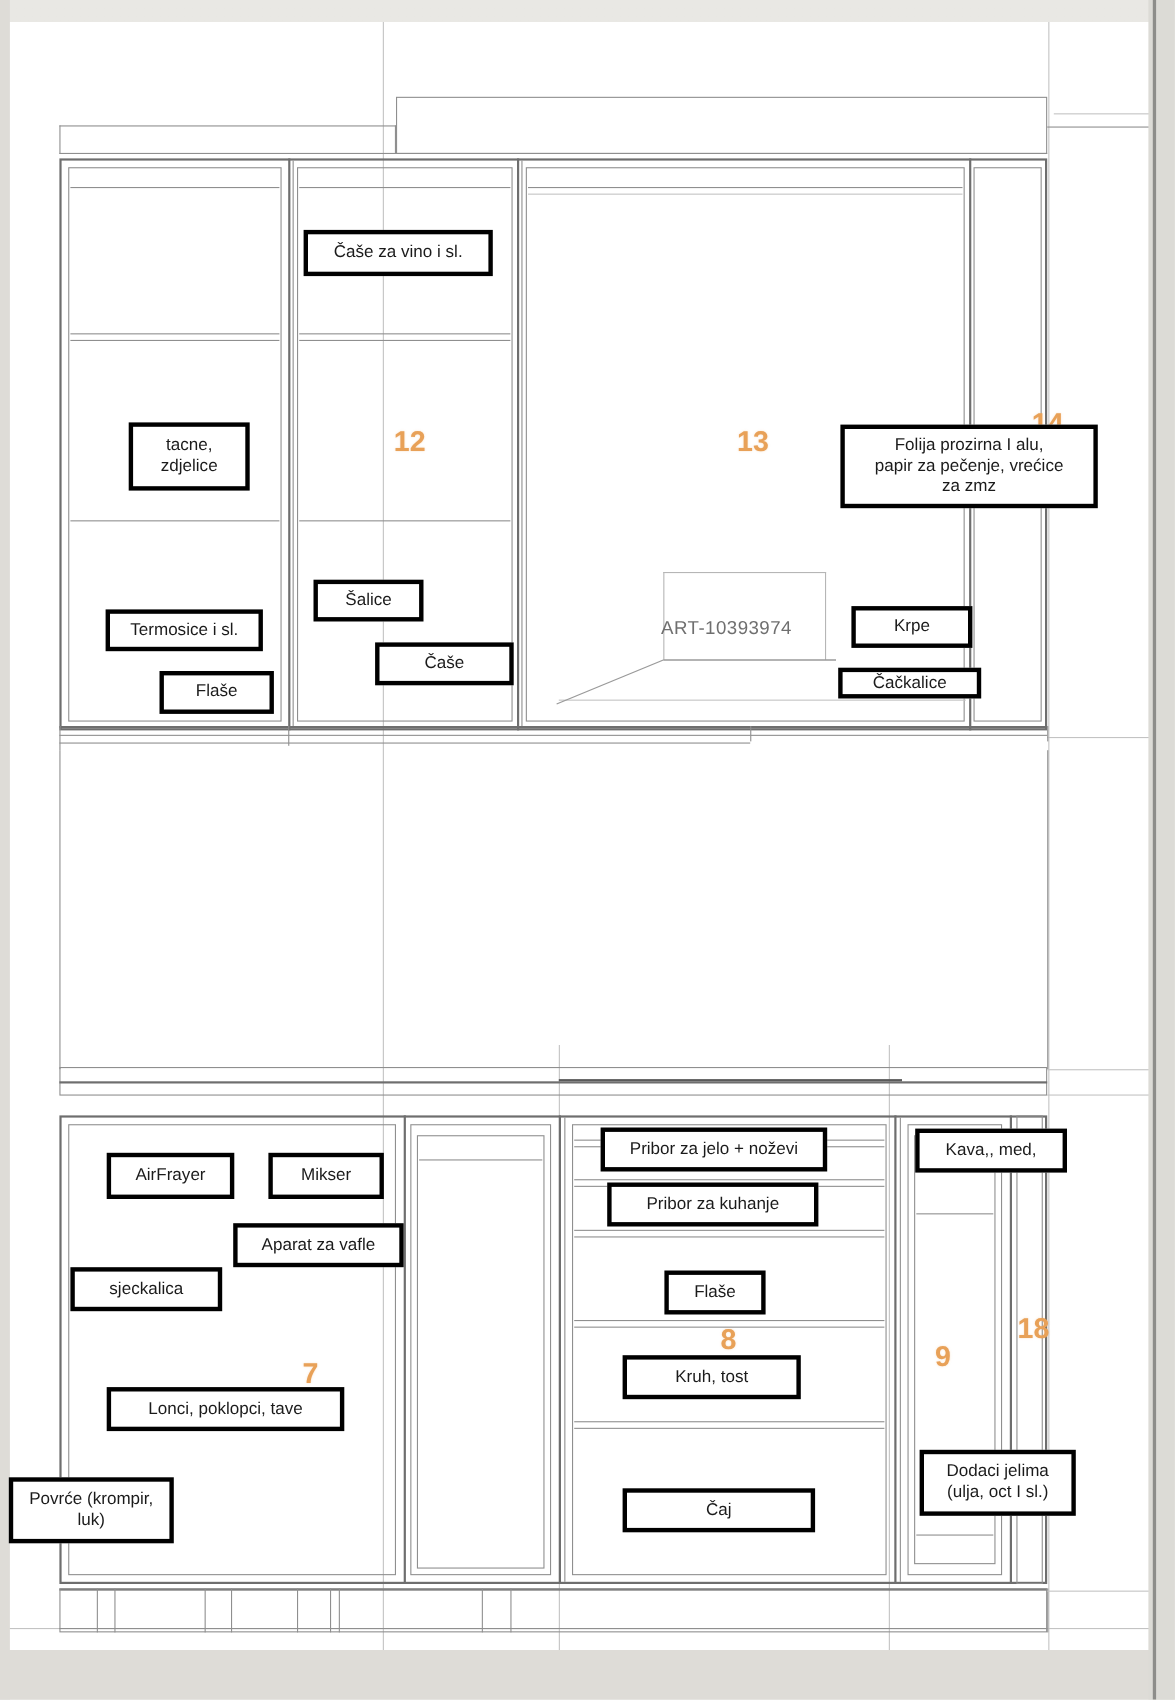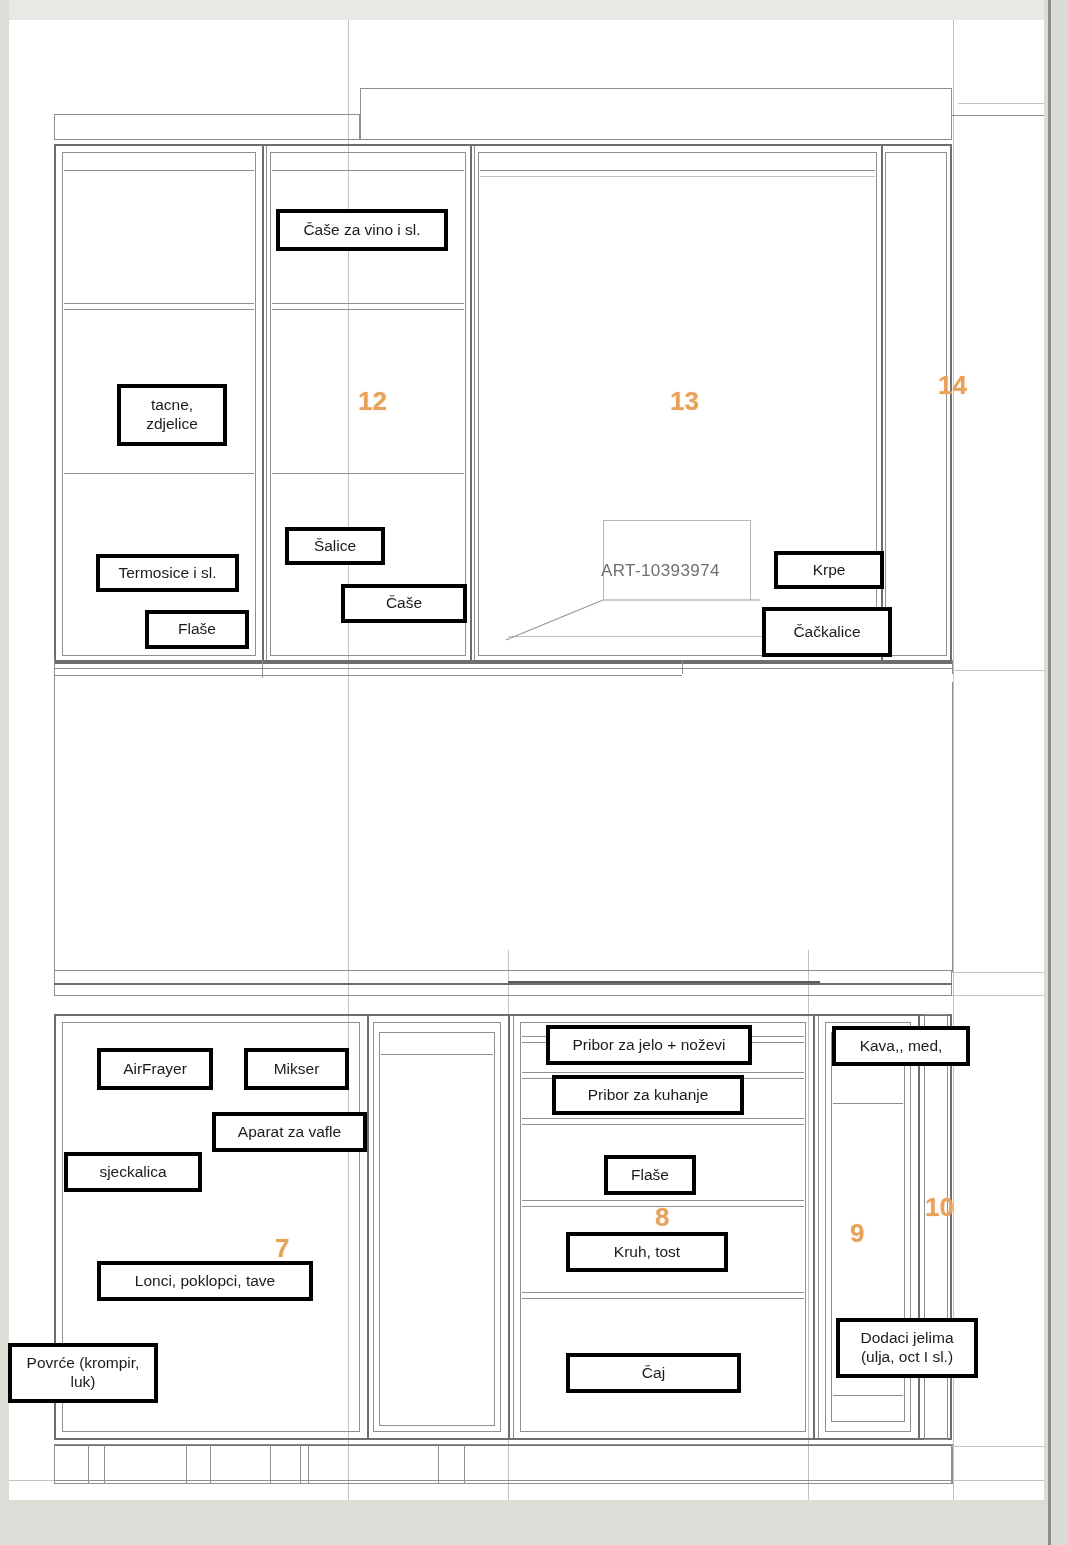--- a/index.html
+++ b/index.html
@@ -209,42 +209,45 @@
     <div class="h lt" style="left:944px;top:1426px;width:99px;"></div>
 
   </div>
 
   <div class="num" style="left:358px;top:386px;">12</div>
   <div class="num" style="left:670px;top:386px;">13</div>
   <div class="num" style="left:938px;top:370px;">14</div>
   <div class="num" style="left:275px;top:1233px;">7</div>
   <div class="num" style="left:655px;top:1202px;">8</div>
   <div class="num" style="left:850px;top:1218px;">9</div>
-  <div class="num" style="left:925px;top:1192px;">10</div>
+  <div class="num" style="left:925px;top:1192px;">18</div>
 
   <div class="artcode" style="left:601px;top:561px;">ART-10393974</div>
 
 
   <div class="tag" style="left:276px;top:209px;width:172px;height:42px;">Čaše za vino i sl.</div>
 
   <div class="tag" style="left:117px;top:384px;width:110px;height:62px;">tacne,
 zdjelice</div>
 
+  <div class="tag" style="left:764px;top:386px;width:234px;height:76px;">Folija prozirna I alu,
+papir za pečenje, vrećice
+za zmz</div>
 
   <div class="tag" style="left:285px;top:527px;width:100px;height:38px;">Šalice</div>
 
   <div class="tag" style="left:96px;top:554px;width:143px;height:38px;">Termosice i sl.</div>
 
   <div class="tag" style="left:341px;top:584px;width:126px;height:39px;">Čaše</div>
 
   <div class="tag" style="left:145px;top:610px;width:104px;height:39px;">Flaše</div>
 
   <div class="tag" style="left:774px;top:551px;width:110px;height:38px;">Krpe</div>
 
-  <div class="tag" style="left:762px;top:607px;width:130px;height:50px;">Čačkalice</div>
+  <div class="tag" style="left:762px;top:607px;width:130px;height:28px;">Čačkalice</div>
 
   <div class="tag" style="left:97px;top:1048px;width:116px;height:42px;">AirFrayer</div>
 
   <div class="tag" style="left:244px;top:1048px;width:105px;height:42px;">Mikser</div>
 
   <div class="tag" style="left:64px;top:1112px;width:138px;height:40px;margin-top:40px;">sjeckalica</div>
 
   <div class="tag" style="left:212px;top:1112px;width:155px;height:40px;">Aparat za vafle</div>
 
   <div class="tag" style="left:97px;top:1261px;width:216px;height:40px;">Lonci, poklopci, tave</div>

